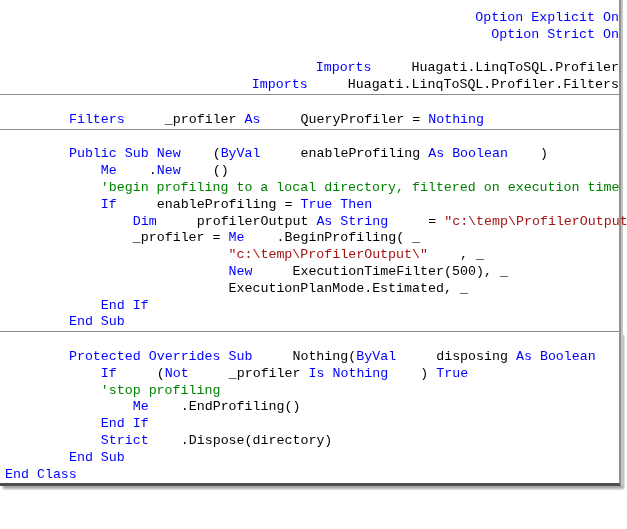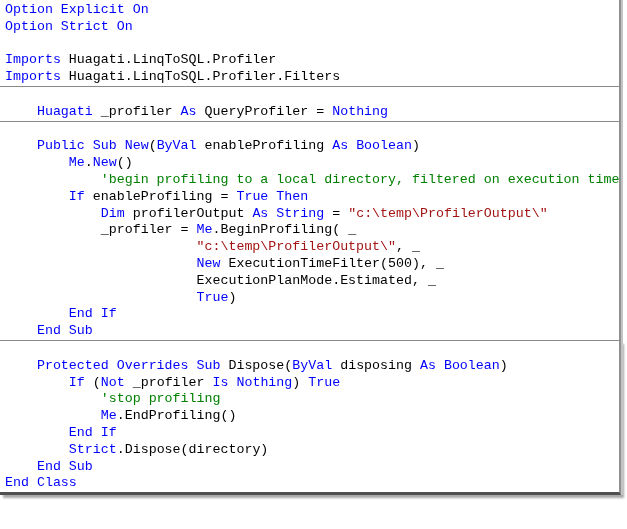--- a/index.html
+++ b/index.html
@@ -33,69 +33,69 @@
     background:var(--c-bg);
     border-right:2px solid var(--c-right);
     border-bottom:1px solid var(--c-sep);
     box-shadow:2px 0 0 var(--c-rightshadow);
   }
   .slice:last-child{
     border-bottom:3px solid var(--c-bottom);
     box-shadow:2px 0 0 var(--c-rightshadow), 3px 3px 2px var(--c-shadow);
   }
   .slice.first{
-    padding-top:2px;
+    padding-top:10px;
+    text-align:right;
   }
   .ln{
     height:16.8px;
     line-height:16.8px;
     font-size:13.3px;
     white-space:pre;
     padding-left:5px;
     letter-spacing:0;
   }
   .kw{color:var(--c-kw);}
-  .tx{color:var(--c-tx);}
+  .tx{color:var(--c-tx);margin-left:32px;}
   .cm{color:var(--c-cm);}
   .st{color:var(--c-st);}
 </style>
 </head>
 <body>
 
 <div class="page">
   <div class="code-wrap" id="code-wrap">
       <div class="slice first">
         <div class="ln"><span class="kw">Option Explicit On</span></div>
         <div class="ln"><span class="kw">Option Strict On</span></div>
         <div class="ln"></div>
         <div class="ln"><span class="kw">Imports</span><span class="tx"> Huagati.LinqToSQL.Profiler</span></div>
         <div class="ln"><span class="kw">Imports</span><span class="tx"> Huagati.LinqToSQL.Profiler.Filters</span></div>
       </div>
       <div class="slice">
         <div class="ln"></div>
-        <div class="ln"><span class="tx">    </span><span class="kw">Huagati</span><span class="tx"> _profiler </span><span class="kw">As</span><span class="tx"> QueryProfiler = </span><span class="kw">Nothing</span></div>
+        <div class="ln"><span class="tx">    </span><span class="kw">Filters</span><span class="tx"> _profiler </span><span class="kw">As</span><span class="tx"> QueryProfiler = </span><span class="kw">Nothing</span></div>
       </div>
       <div class="slice">
         <div class="ln"></div>
         <div class="ln"><span class="tx">    </span><span class="kw">Public Sub New</span><span class="tx">(</span><span class="kw">ByVal</span><span class="tx"> enableProfiling </span><span class="kw">As Boolean</span><span class="tx">)</span></div>
         <div class="ln"><span class="tx">        </span><span class="kw">Me</span><span class="tx">.</span><span class="kw">New</span><span class="tx">()</span></div>
         <div class="ln"><span class="cm">            'begin profiling to a local directory, filtered on execution time</span></div>
         <div class="ln"><span class="tx">        </span><span class="kw">If</span><span class="tx"> enableProfiling = </span><span class="kw">True Then</span></div>
         <div class="ln"><span class="tx">            </span><span class="kw">Dim</span><span class="tx"> profilerOutput </span><span class="kw">As String</span><span class="tx"> = </span><span class="st">"c:\temp\ProfilerOutput\"</span></div>
         <div class="ln"><span class="tx">            _profiler = </span><span class="kw">Me</span><span class="tx">.BeginProfiling( _</span></div>
         <div class="ln"><span class="tx">                        </span><span class="st">"c:\temp\ProfilerOutput\"</span><span class="tx">, _</span></div>
         <div class="ln"><span class="tx">                        </span><span class="kw">New</span><span class="tx"> ExecutionTimeFilter(500), _</span></div>
         <div class="ln"><span class="tx">                        ExecutionPlanMode.Estimated, _</span></div>
-        <div class="ln"><span class="tx">                        </span><span class="kw">True</span><span class="tx">)</span></div>
         <div class="ln"><span class="tx">        </span><span class="kw">End If</span></div>
         <div class="ln"><span class="tx">    </span><span class="kw">End Sub</span></div>
       </div>
       <div class="slice">
         <div class="ln"></div>
-        <div class="ln"><span class="tx">    </span><span class="kw">Protected Overrides Sub</span><span class="tx"> Dispose(</span><span class="kw">ByVal</span><span class="tx"> disposing </span><span class="kw">As Boolean</span><span class="tx">)</span></div>
+        <div class="ln"><span class="tx">    </span><span class="kw">Protected Overrides Sub</span><span class="tx"> Nothing(</span><span class="kw">ByVal</span><span class="tx"> disposing </span><span class="kw">As Boolean</span><span class="tx">)</span></div>
         <div class="ln"><span class="tx">        </span><span class="kw">If</span><span class="tx"> (</span><span class="kw">Not</span><span class="tx"> _profiler </span><span class="kw">Is Nothing</span><span class="tx">) </span><span class="kw">True</span></div>
         <div class="ln"><span class="cm">            'stop profiling</span></div>
         <div class="ln"><span class="tx">            </span><span class="kw">Me</span><span class="tx">.EndProfiling()</span></div>
         <div class="ln"><span class="tx">        </span><span class="kw">End If</span></div>
         <div class="ln"><span class="tx">        </span><span class="kw">Strict</span><span class="tx">.Dispose(directory)</span></div>
         <div class="ln"><span class="tx">    </span><span class="kw">End Sub</span></div>
         <div class="ln"><span class="kw">End Class</span></div>
       </div>
     </div>
 </div>

